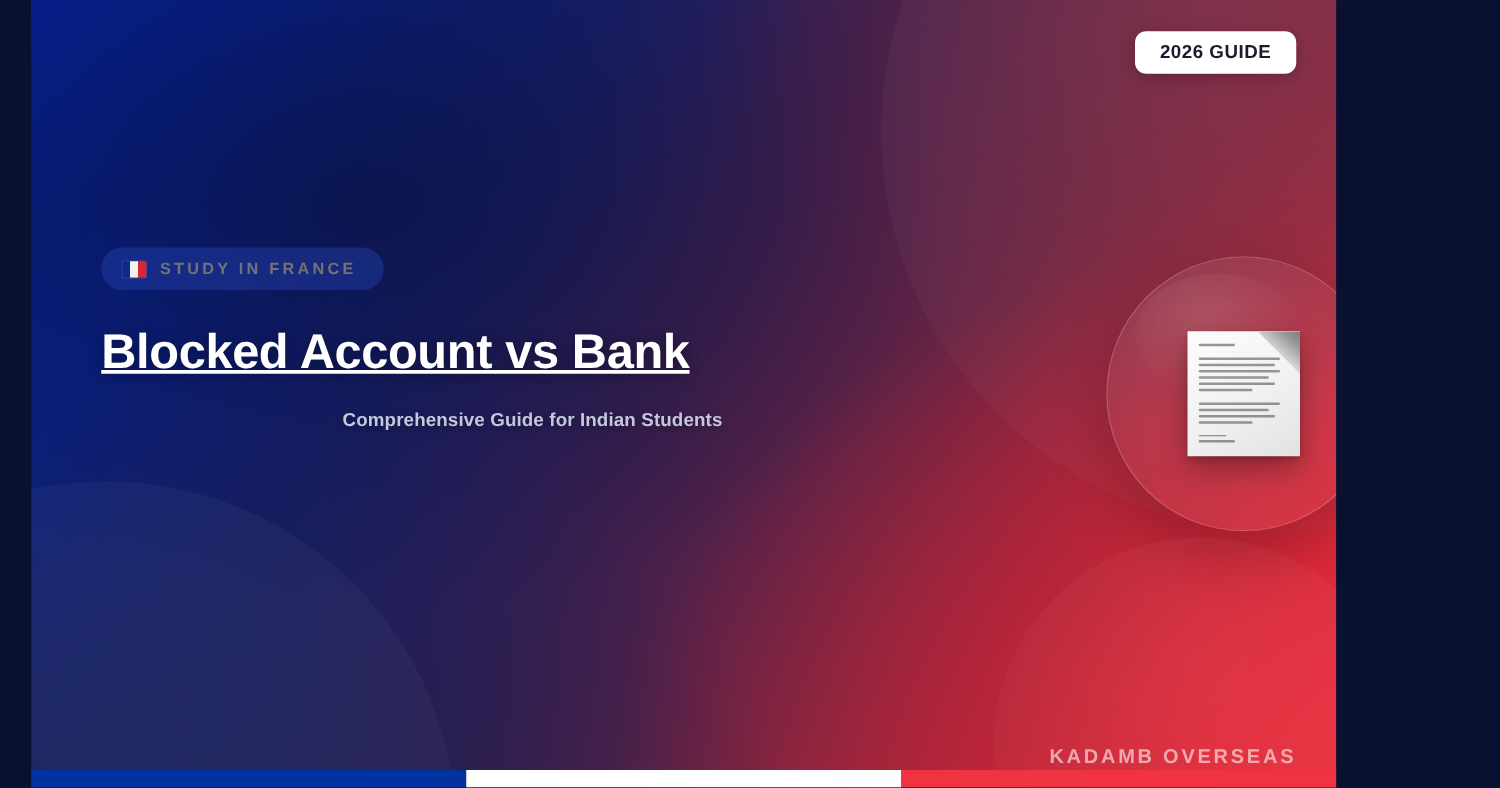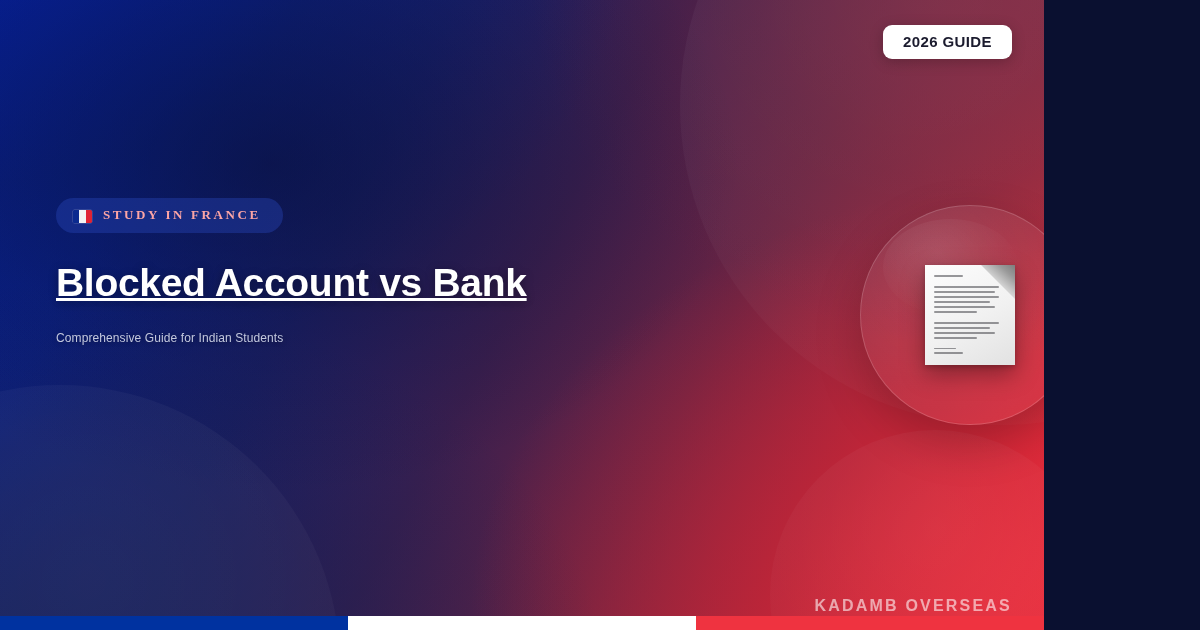--- a/index.html
+++ b/index.html
@@ -11,20 +11,21 @@
     background:#0a1030;
     font-family:"Liberation Sans", sans-serif;
   }
 
   .banner {
     position:relative;
     width:1044px;
     height:630px;
     overflow:hidden;
     isolation:isolate;
+    margin-left:25px;
   }
 
   
   .bg-base {
     position:absolute; inset:0;
     background:
       linear-gradient(118deg,
         #061f8f 0%,
         #0b2188 16%,
         #1b2069 33%,
@@ -129,47 +130,47 @@
   }
   .flag-shape {
     display:inline-block;
     width:19px; height:13px;
     border-radius:1.5px;
     background:linear-gradient(90deg,#0b2a8f 0 33.33%, #f3f3f3 33.33% 66.66%, #e02334 66.66% 100%);
     box-shadow:0 0 0 0.5px rgba(255,255,255,0.25);
     vertical-align:middle;
   }
   .eyebrow-text {
-    color:#fca5a5;
+    color:#737373;
     font-size:13px;
     font-weight:bold;
     letter-spacing:2.6px;
     line-height:1;
     white-space:nowrap;
-    font-family:Liberation Serif, serif;
   }
 
   .headline {
     color:#ffffff;
     font-size:39px;
     font-weight:bold;
     line-height:47px;
     letter-spacing:-0.3px;
     text-shadow:0 2px 10px rgba(0,0,0,0.35);
     margin-bottom:22px;
   }
   .headline .ln { display:block; white-space:nowrap;text-decoration:underline; }
 
   .subhead {
     color:#c3c8de;
-    font-size:12px;
-    font-weight:normal;
+    font-size:15px;
+    font-weight:bold;
     line-height:20px;
     letter-spacing:0.1px;
     text-shadow:0 1px 5px rgba(0,0,0,0.3);
+    text-align:center;
   }
 
   
   .art-wrap {
     position:absolute;
     left:970px; top:315px;
     width:220px; height:220px;
     transform:translate(-50%,-50%);
     z-index:7;
   }

